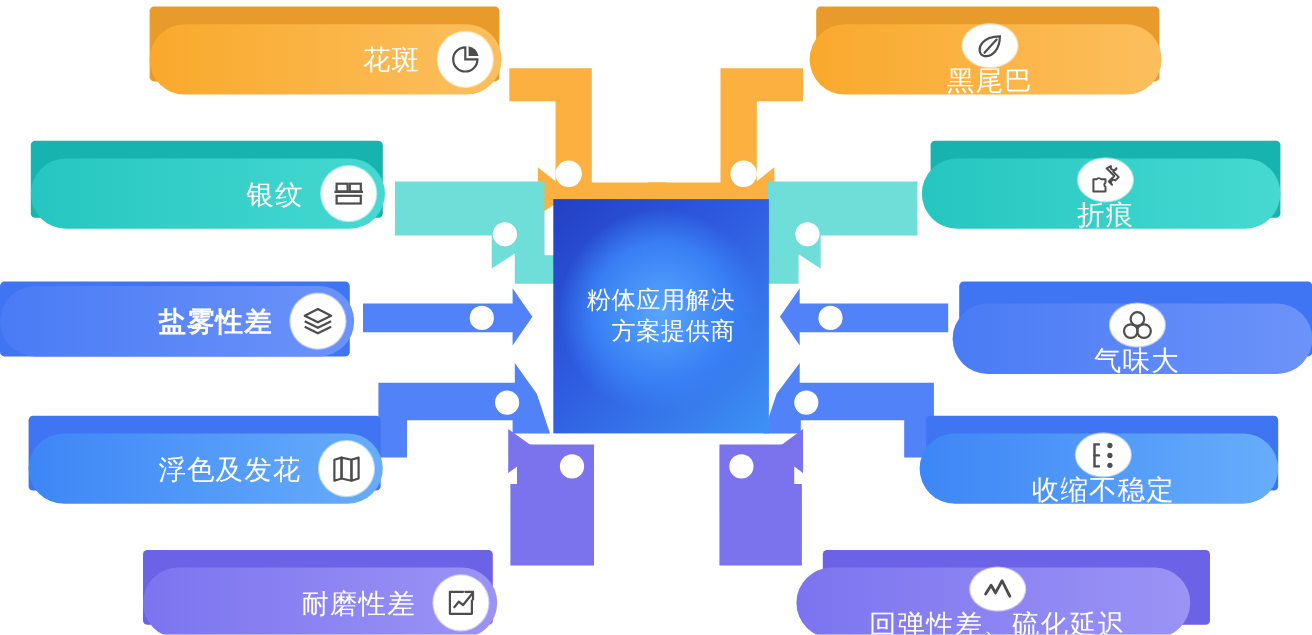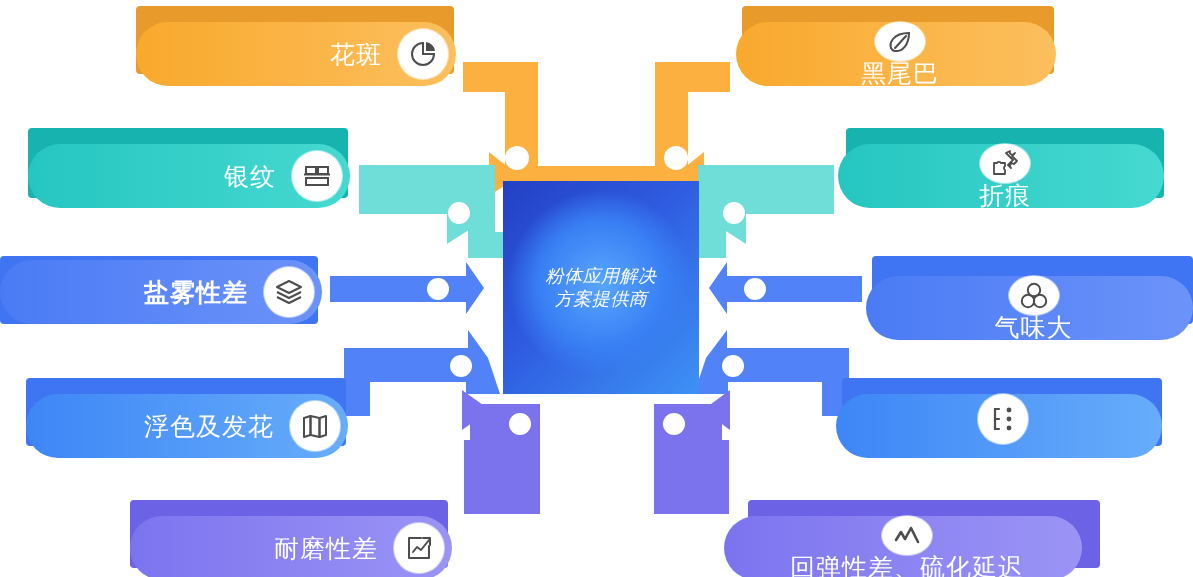--- a/index.html
+++ b/index.html
@@ -83,26 +83,25 @@
   }
   #center-inner {
     position: absolute;
     inset: 0;
     display: flex;
     align-items: center;
     justify-content: center;
   }
   #center-text {
     color: #ffffff;
-    font-size: 18px;
+    font-size: 22px;
     line-height: 1.25;
-    text-align: center;
+    text-align: right;
     white-space: pre-line;
     letter-spacing: 0.5px;
-    font-style: italic;
   }
 </style>
 </head>
 <body>
 
 <div id="stage">
 
   <svg id="connectors" viewBox="0 0 1193 577">
 
     <g>
@@ -259,20 +258,21 @@
               background:linear-gradient(90deg,#3D86F6 0%,#67ADFB 100%);">
     <div class="pill-icon">
       <svg width="32" height="32" viewBox="0 0 32 32" fill="none" stroke="#4d4d4d" stroke-width="2.2" stroke-linecap="round">
         <path d="M12 6 L8 6 L8 26 L12 26"></path>
         <path d="M8 16 L12 16"></path>
         <circle cx="22" cy="7" r="2.4" fill="#4d4d4d" stroke="none"></circle>
         <circle cx="22" cy="16" r="2.4" fill="#4d4d4d" stroke="none"></circle>
         <circle cx="22" cy="25" r="2.4" fill="#4d4d4d" stroke="none"></circle>
       </svg>
     </div>
+    <div class="pill-label">收缩不稳定</div>
   </div>
 
   <div class="pill left" style="left:130px; top:496px; width:322px;
               background:linear-gradient(90deg,#7C74EF 0%,#9B94F5 100%);">
     <div class="pill-icon">
       <svg width="32" height="32" viewBox="0 0 32 32" fill="none" stroke="#4d4d4d" stroke-width="2" stroke-linejoin="round" stroke-linecap="round">
         <path d="M26 14 L26 26 L6 26 L6 6 L18 6"></path>
         <path d="M10 20 L14 15 L18 18 L26 8"></path>
         <path d="M20 6 L27 6 L27 13"></path>
       </svg>

